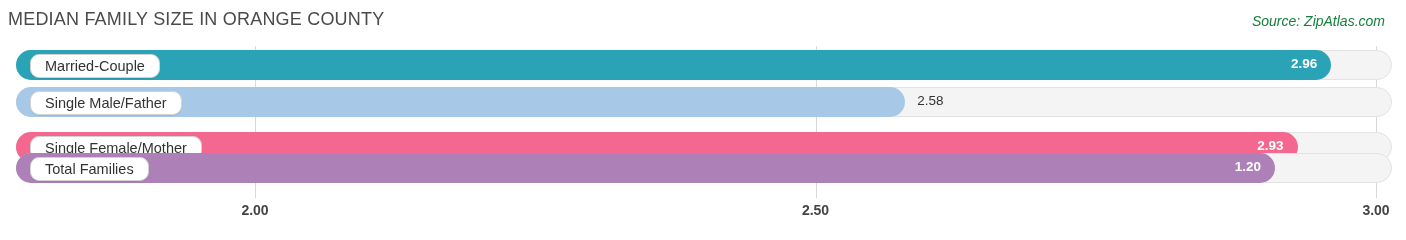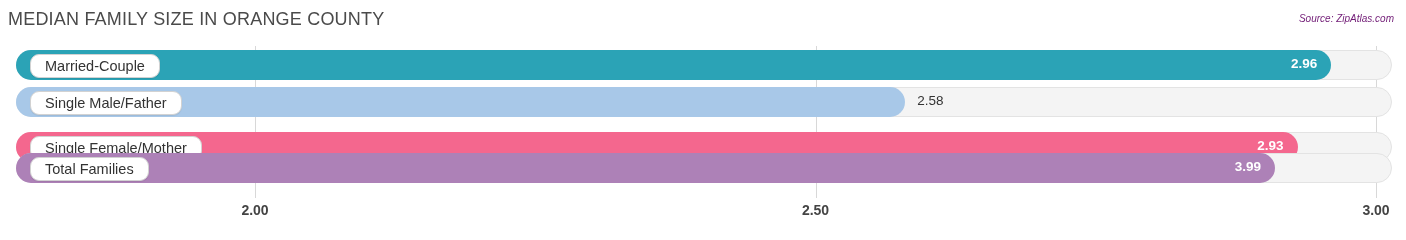--- a/index.html
+++ b/index.html
@@ -28,25 +28,25 @@
     left: 8px;
     top: 9px;
     font-size: 18px;
     letter-spacing: 0.2px;
     color: #4a4a4a;
     font-weight: 400;
     white-space: nowrap;
   }
   #source-label {
     position: absolute;
-    right: 12px;
+    right: 21px;
     top: 13px;
-    font-size: 10px;
+    font-size: 14px;
     font-style: italic;
-    color: #701a75;
+    color: #15803d;
     white-space: nowrap;
   }
 
   
   #plot {
     position: absolute;
     left: 0;
     top: 46px;
     width: 1406px;
     height: 152px;
@@ -164,21 +164,21 @@
     <div class="row" style="top: 82px; text-align: right;">
       <div class="track"></div>
       <div class="bar" style="width: 1281.53px; background: rgb(244, 103, 142);"></div>
       <div class="bar-label">Single Female/Mother</div>
       <div class="bar-value inside" style="left: 1283.53px;">2.93</div>
     </div>
     <div class="row" style="top: 103px;">
       <div class="track"></div>
       <div class="bar" style="width: 1259.11px; background: rgb(173, 129, 183);"></div>
       <div class="bar-label">Total Families</div>
-      <div class="bar-value inside" style="left: 1261.11px;">3.99</div>
+      <div class="bar-value inside" style="left: 1261.11px;">1.20</div>
     </div>
   </div>
 
 <div id="axis">
     <div class="tick-label" style="left: 255px;">2.00</div>
     <div class="tick-label" style="left: 815.5px;">2.50</div>
     <div class="tick-label" style="left: 1376px;">3.00</div>
   </div>
 
 </body></html>

